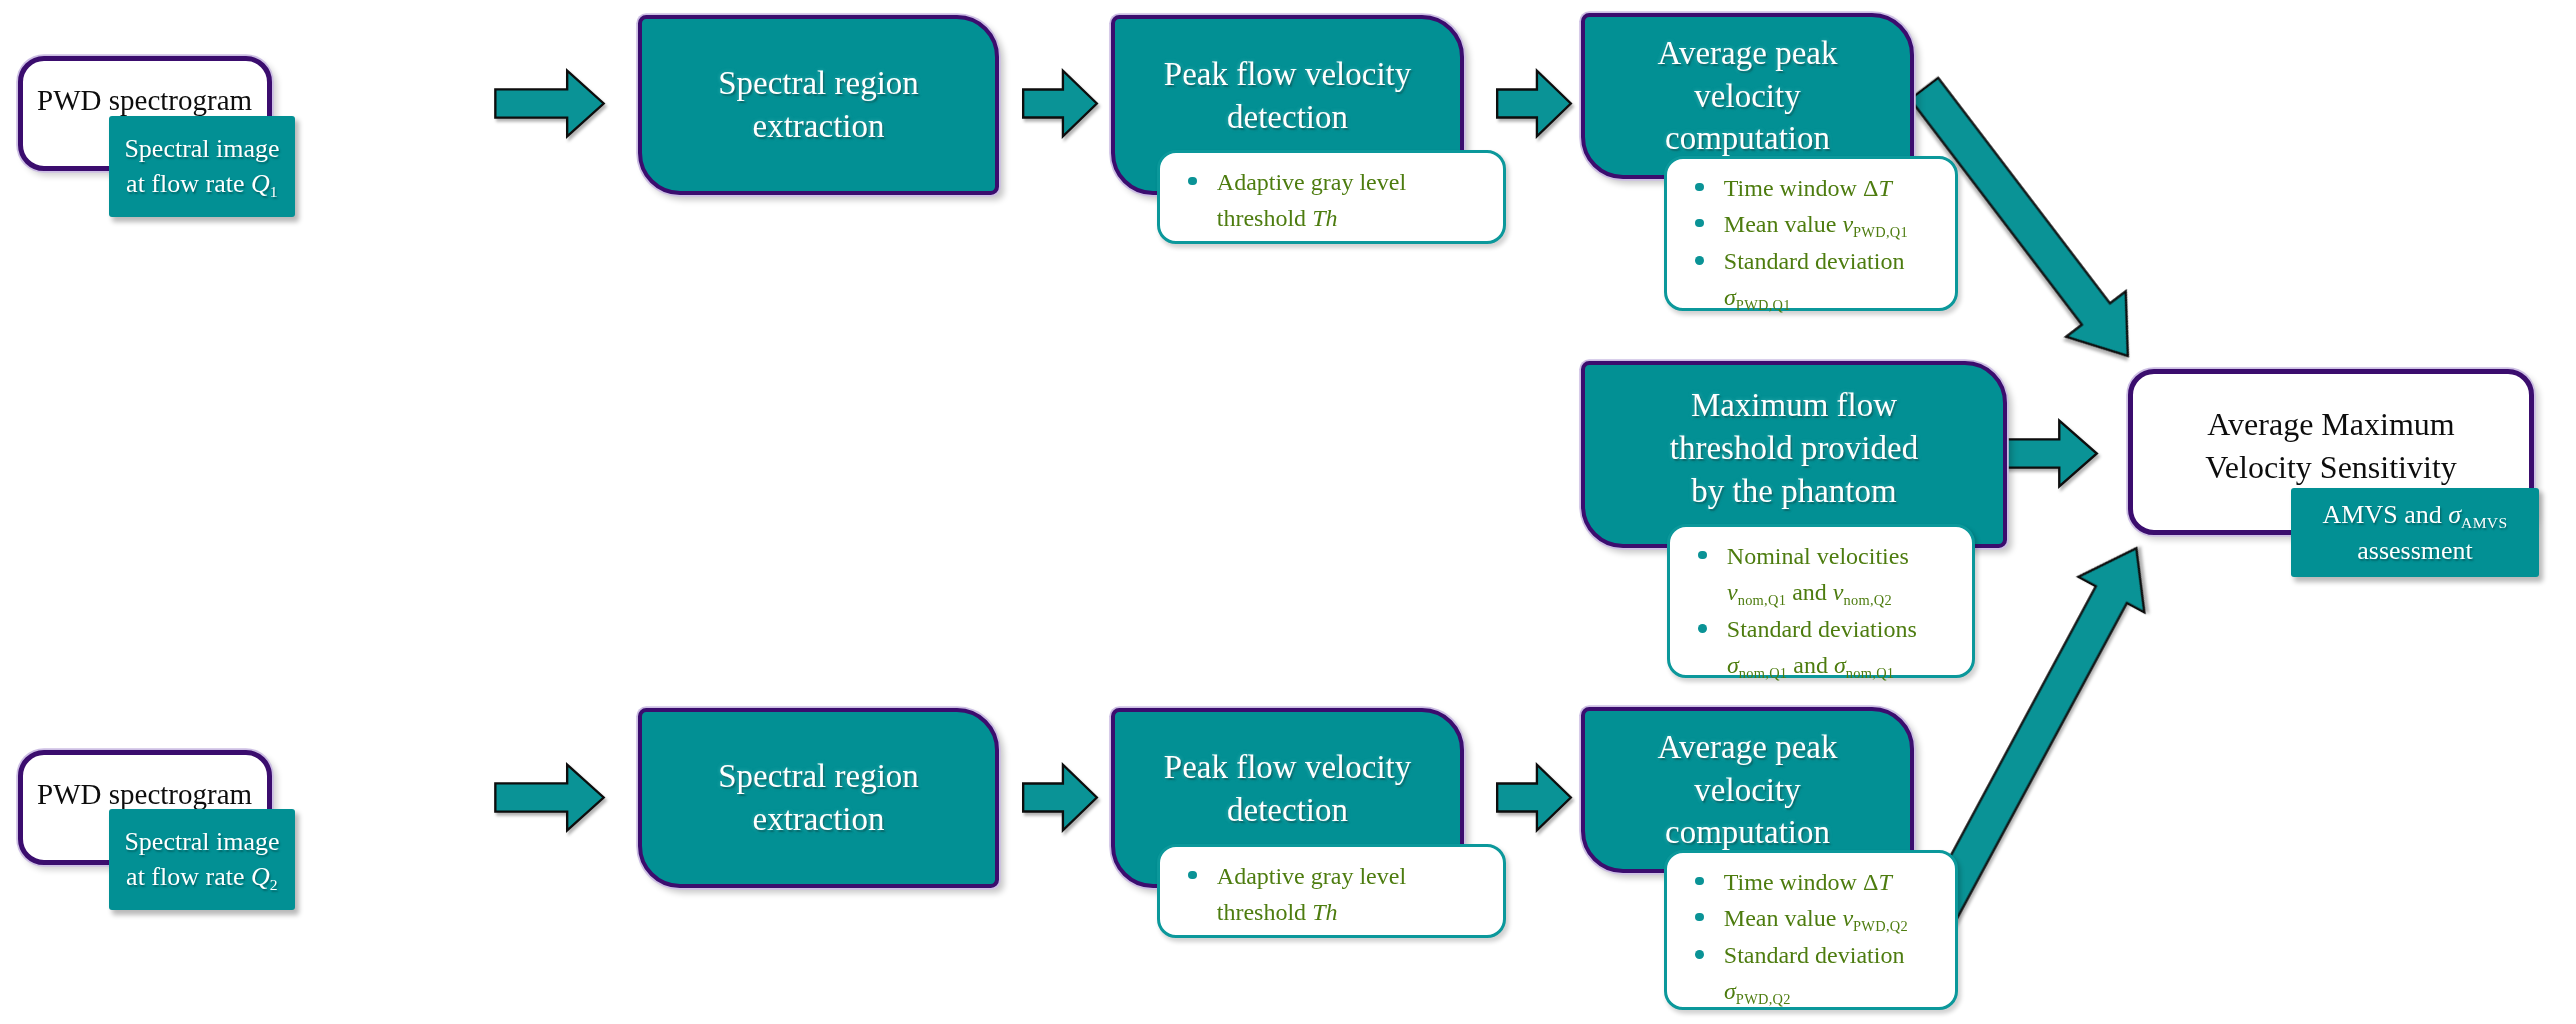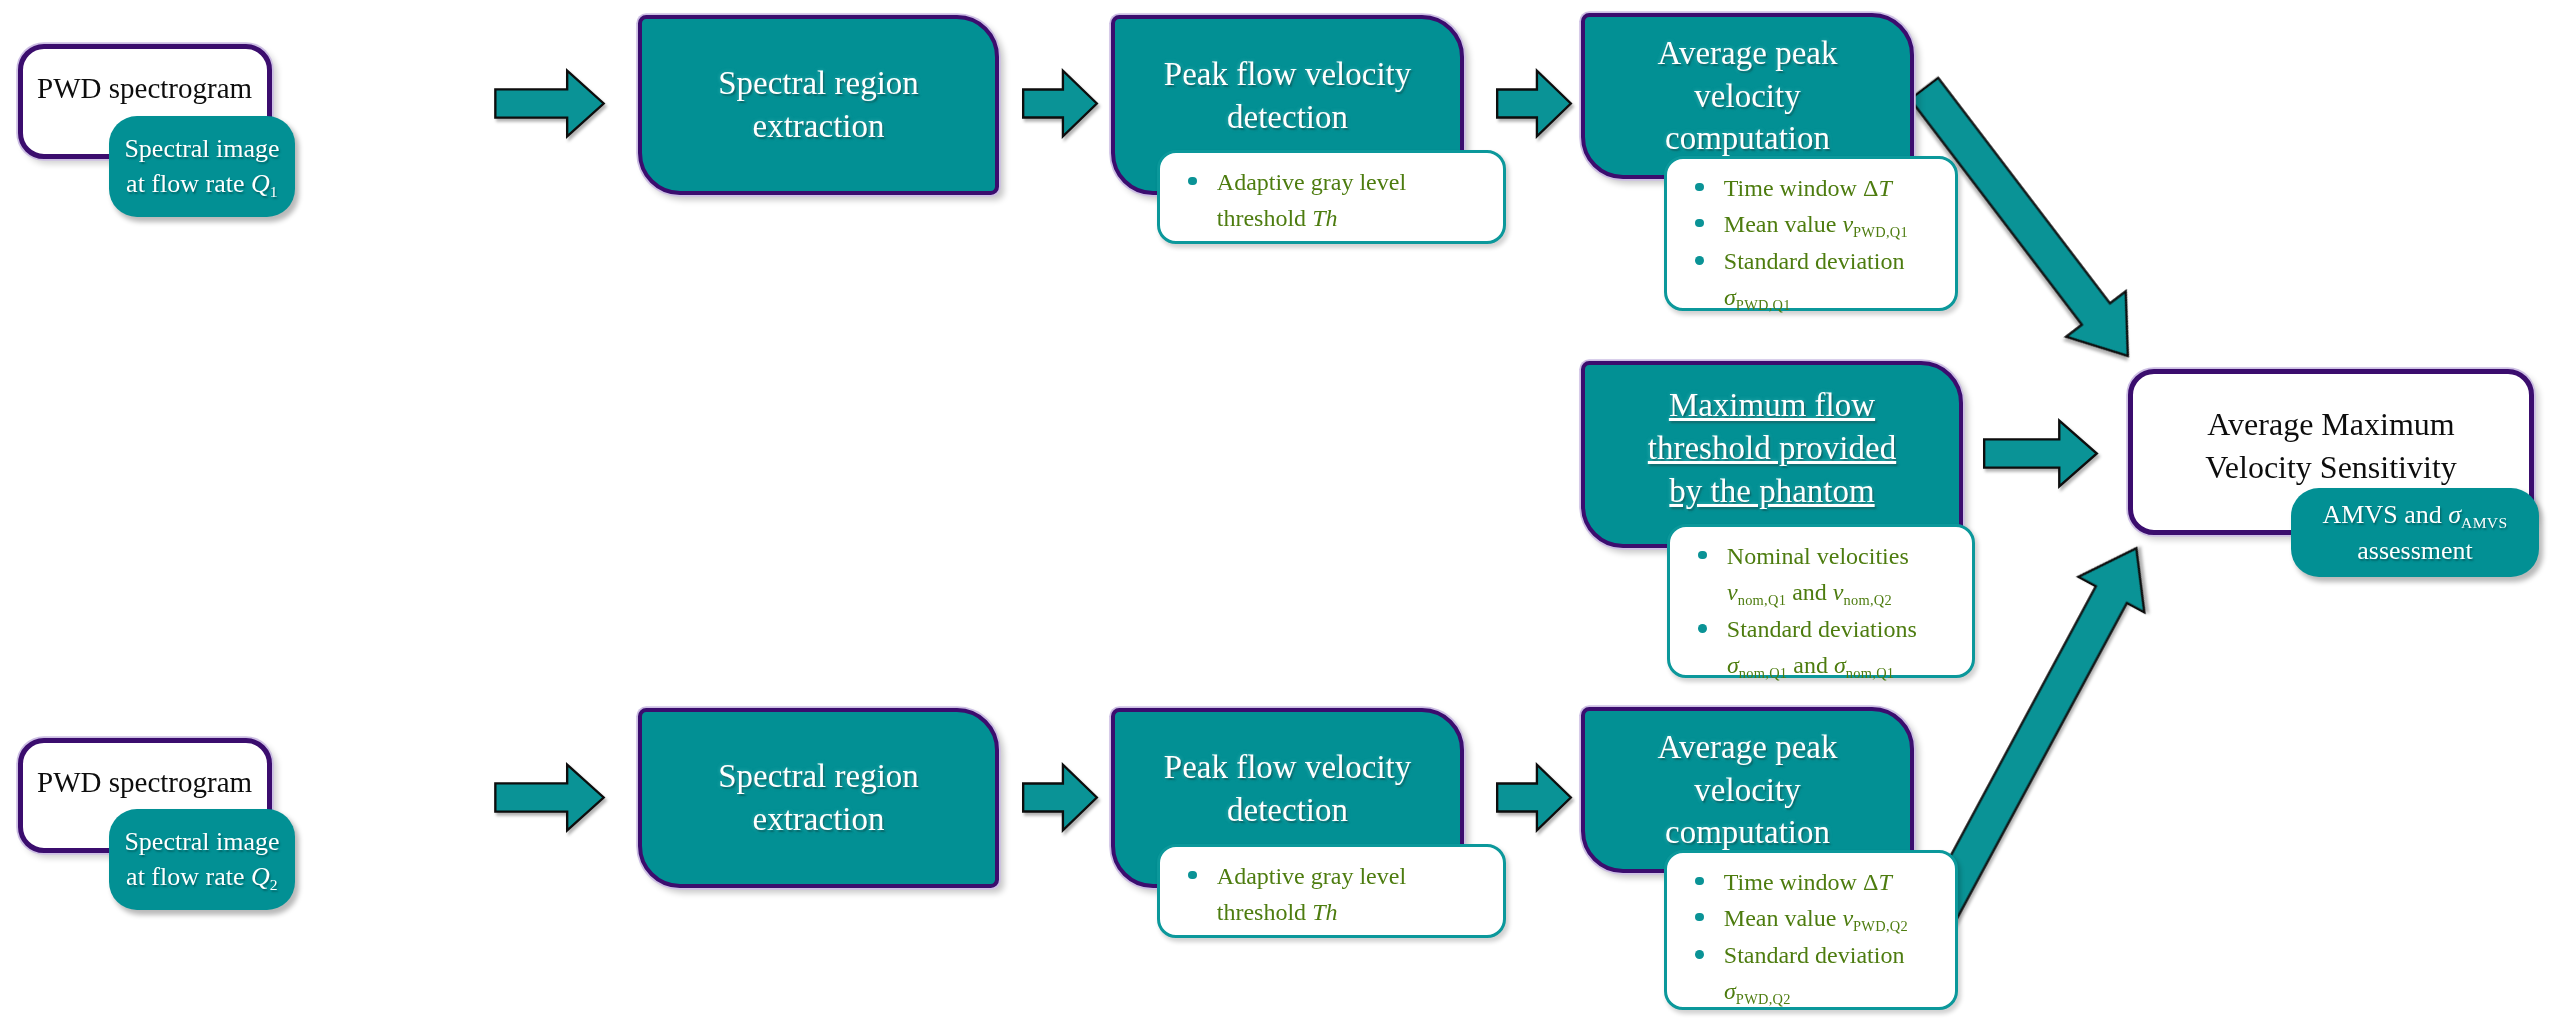--- a/index.html
+++ b/index.html
@@ -17,21 +17,21 @@
     text-shadow:1.5px 2.1px 1.8px rgba(0,40,40,.45),0 0 4.7px rgba(170,240,240,.35);
   }
   .iobox{
     position:absolute;box-sizing:border-box;background:#ffffff;
     border:5.3px solid #3b0d6e;border-radius:26px;
     box-shadow:0 0 0 1.8px #cdbfe4,4.1px 4.7px 5.9px rgba(0,0,0,.18);
     display:flex;flex-direction:column;align-items:center;justify-content:center;
     color:#0d0d0d;font-size:29px;line-height:1.35;text-align:center;z-index:2;
   }
   .tealnote{
-    position:absolute;box-sizing:border-box;background:#029094;border-radius:28px;
+    position:absolute;box-sizing:border-box;background:#029094;border-radius:3px;
     box-shadow:3.5px 4.1px 5.3px rgba(0,0,0,.28);
     display:flex;flex-direction:column;align-items:center;justify-content:center;
     color:#ffffff;font-size:26px;line-height:1.35;text-align:center;z-index:3;
     text-shadow:1.2px 1.8px 1.8px rgba(0,40,40,.4);
   }
   .bulletnote{
     position:absolute;box-sizing:border-box;background:#ffffff;
     border:3.5px solid #0b989b;border-radius:19px;
     box-shadow:2.9px 3.5px 4.7px rgba(0,0,0,.18);
     color:#4d7c0f;font-size:24px;line-height:1.5;text-align:left;z-index:3;
@@ -40,21 +40,21 @@
   .brow{display:flex;align-items:flex-start;}
   .dot{flex:0 0 8.8px;width:8.8px;height:8.8px;border-radius:50%;background:#0a9396;margin:13px 20px 0 0;}
   .cont{padding-left:29px;}
   .it{font-style:italic;}
   .sb{font-size:.6em;vertical-align:-.32em;letter-spacing:.02em;}
   .sb.up{font-style:normal;}
   .arrow{position:absolute;z-index:1;overflow:visible;}
   .arrow polygon{fill:#0a9396;stroke:#0d0d0d;stroke-width:4;stroke-linejoin:miter;}
   .arrow{filter:drop-shadow(2.9px 3.5px 1.8px rgba(0,0,0,.30));}
   .padb30{padding-bottom:17.6px;}
-  .padb45{padding-bottom:26.5px;}
+  .padb45{padding-bottom:26.5px;margin-top:12px;}
   .padb20{padding-bottom:11.8px;}
 </style>
 </head>
 <body>
 
 <div id="canvas">
 
   <div class="iobox padb45" style="left:17.6px;top:44px;width:254px;height:115px;">
     <span>PWD spectrogram</span>
   </div>
@@ -110,21 +110,21 @@
     </div>
     <div class="brow">
       <span class="dot"></span>
       <span><span>Standard deviation</span></span>
     </div>
     <div class="cont">
       <span class="it">σ</span><span class="sb">PWD,Q1</span>
     </div>
   </div>
 
-  <div class="stepbox padb20" style="left:1581px;top:361px;width:382px;height:187px;text-decoration:underline;">
+  <div class="stepbox padb20" style="left:1581px;top:361px;width:426px;height:187px;">
     <div>Maximum flow</div>
     <div>threshold provided</div>
     <div>by the phantom</div>
   </div>
 
   <div class="bulletnote" style="left:1667px;top:524px;width:308px;height:154px;">
     <div class="brow">
       <span class="dot"></span>
       <span><span>Nominal velocities</span></span>
     </div>

